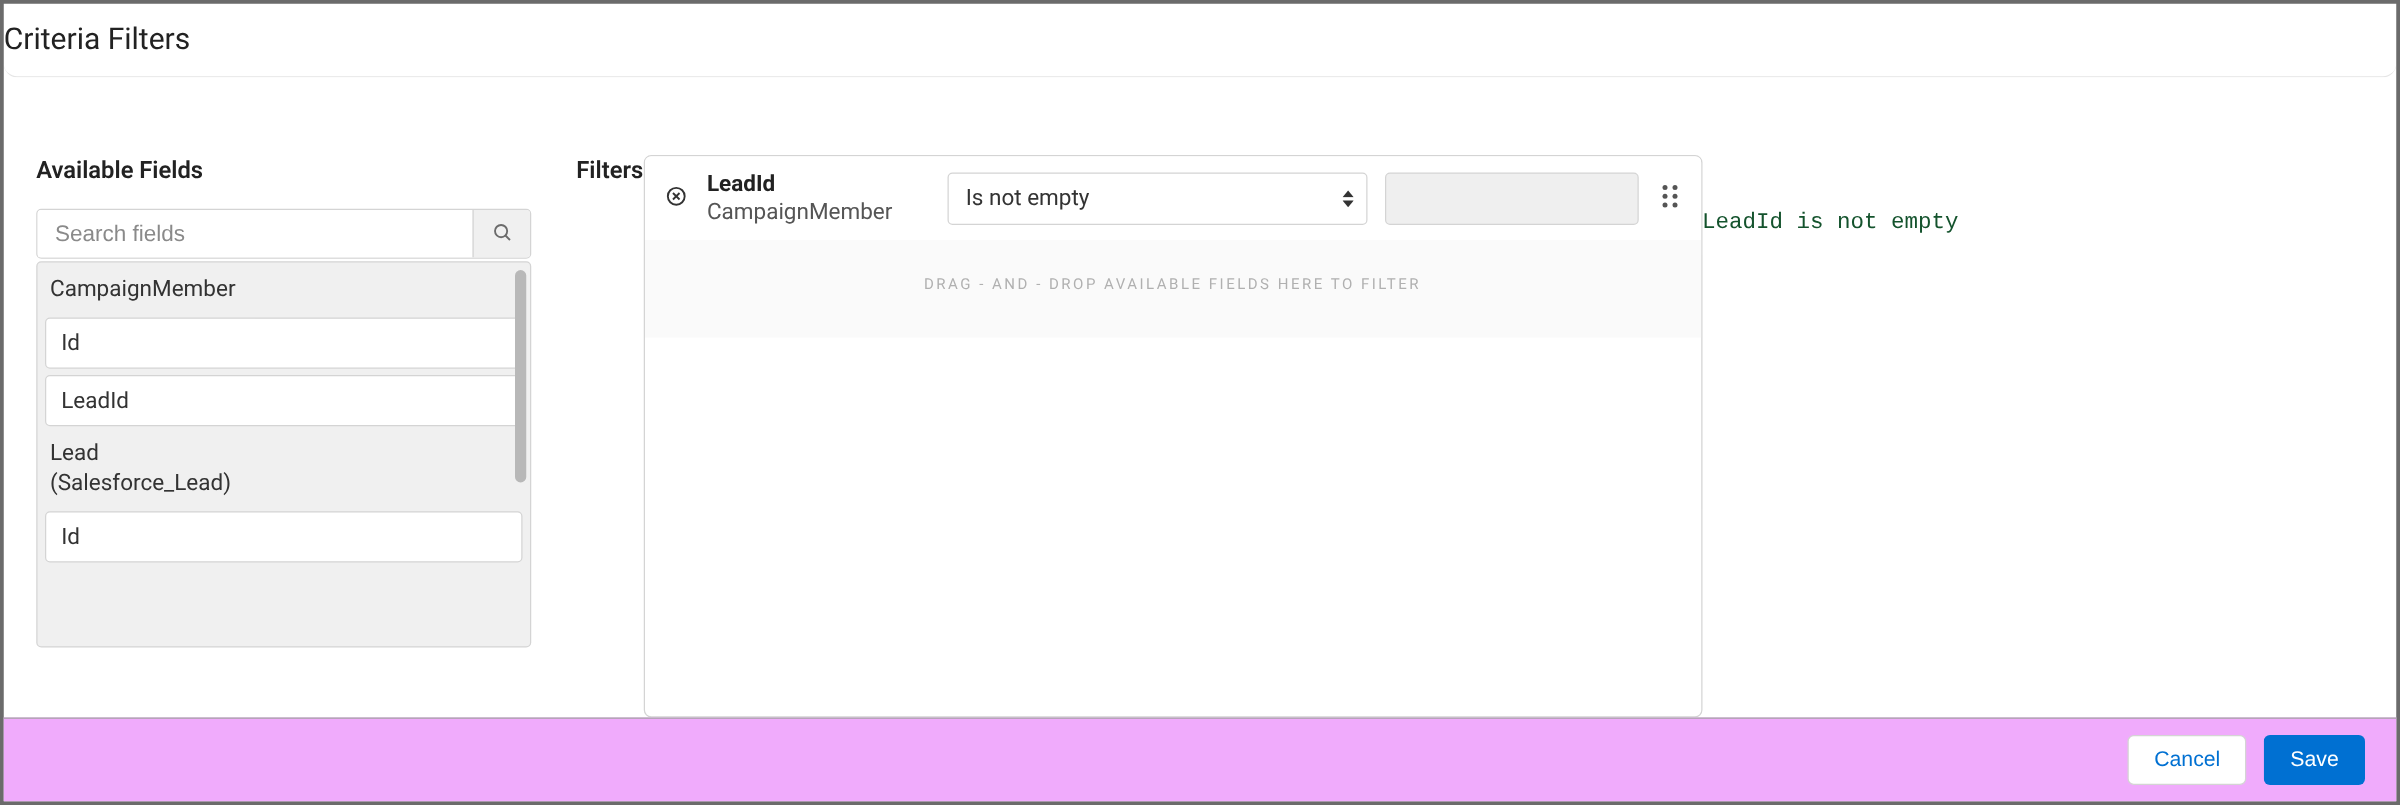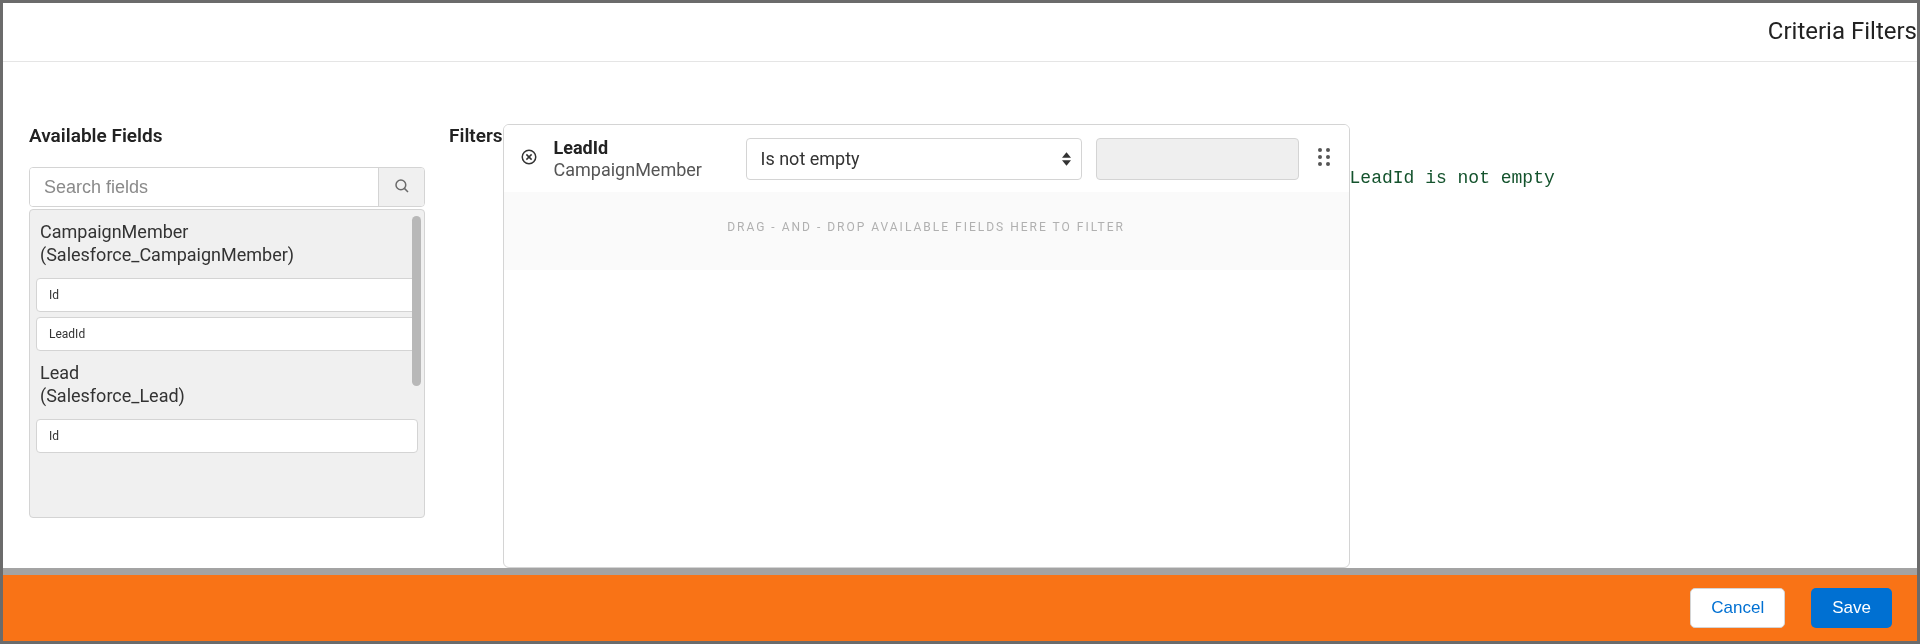--- a/index.html
+++ b/index.html
@@ -15,33 +15,34 @@
     .modal-frame {
       position: absolute;
       inset: 0;
       border: 3px solid #6b6b6b;
       background: #fff;
       display: flex;
       flex-direction: column;
     }
     .modal-header {
       padding: 14px 0 16px 0;
-      text-align: right;
+      text-align: left;
       border-bottom: 1px solid #e5e5e5;
+      border-radius: 11px;
     }
     .modal-title {
       font-size: 24px;
       font-weight: 400;
       color: #222;
     }
     .modal-body {
       flex: 1;
       display: flex;
       padding: 62px 26px 0 26px;
-      gap: 24px;
+      gap: 36px;
       overflow: hidden;
     }
     .left-panel {
       width: 396px;
       flex-shrink: 0;
       display: flex;
       flex-direction: column;
     }
     .panel-title {
       font-size: 19px;
@@ -93,21 +94,21 @@
       font-size: 18px;
       color: #333;
       line-height: 1.3;
     }
     .field-item {
       background: #fff;
       border: 1px solid #d4d4d4;
       border-radius: 4px;
       padding: 9px 12px;
       margin-top: 5px;
-      font-size: 12px;
+      font-size: 18px;
       color: #333;
       cursor: grab;
     }
     .scrollbar-fake {
       position: absolute;
       right: 3px;
       top: 6px;
       width: 9px;
       height: 170px;
       background: #b8b8b8;
@@ -202,26 +203,26 @@
       font-size: 12px;
       letter-spacing: 2px;
     }
     .summary {
       margin-top: 44px;
       font-size: 18px;
       color: #14532d;
       font-family: Liberation Mono, monospace;
     }
     .modal-footer {
-      border-top: 7px solid #a3a3a3;
-      background: #f97316;
+      border-top: 1px solid #a3a3a3;
+      background: #f0abfc;
       padding: 13px 25px;
       display: flex;
       justify-content: flex-end;
-      gap: 26px;
+      gap: 14px;
     }
     .btn {
       height: 40px;
       padding: 0 20px;
       border-radius: 5px;
       font-size: 17px;
       cursor: pointer;
       border: 1px solid transparent;
       display: inline-flex;
       align-items: center;
@@ -259,21 +260,20 @@
                 <line x1="20" y1="20" x2="15.2" y2="15.2"></line>
             </svg>
           </span>
         </button>
       </div>
 
       <div class="fields-box">
         <div class="fields-inner">
           <div class="group-header">
             <div>CampaignMember</div>
-            <div>(Salesforce_CampaignMember)</div>
           </div>
           <div class="field-item">Id</div>
           <div class="field-item">LeadId</div>
 
           <div class="group-header">
             <div>Lead</div>
             <div>(Salesforce_Lead)</div>
           </div>
           <div class="field-item" style="margin-bottom:-20px;">Id</div>
         </div>

